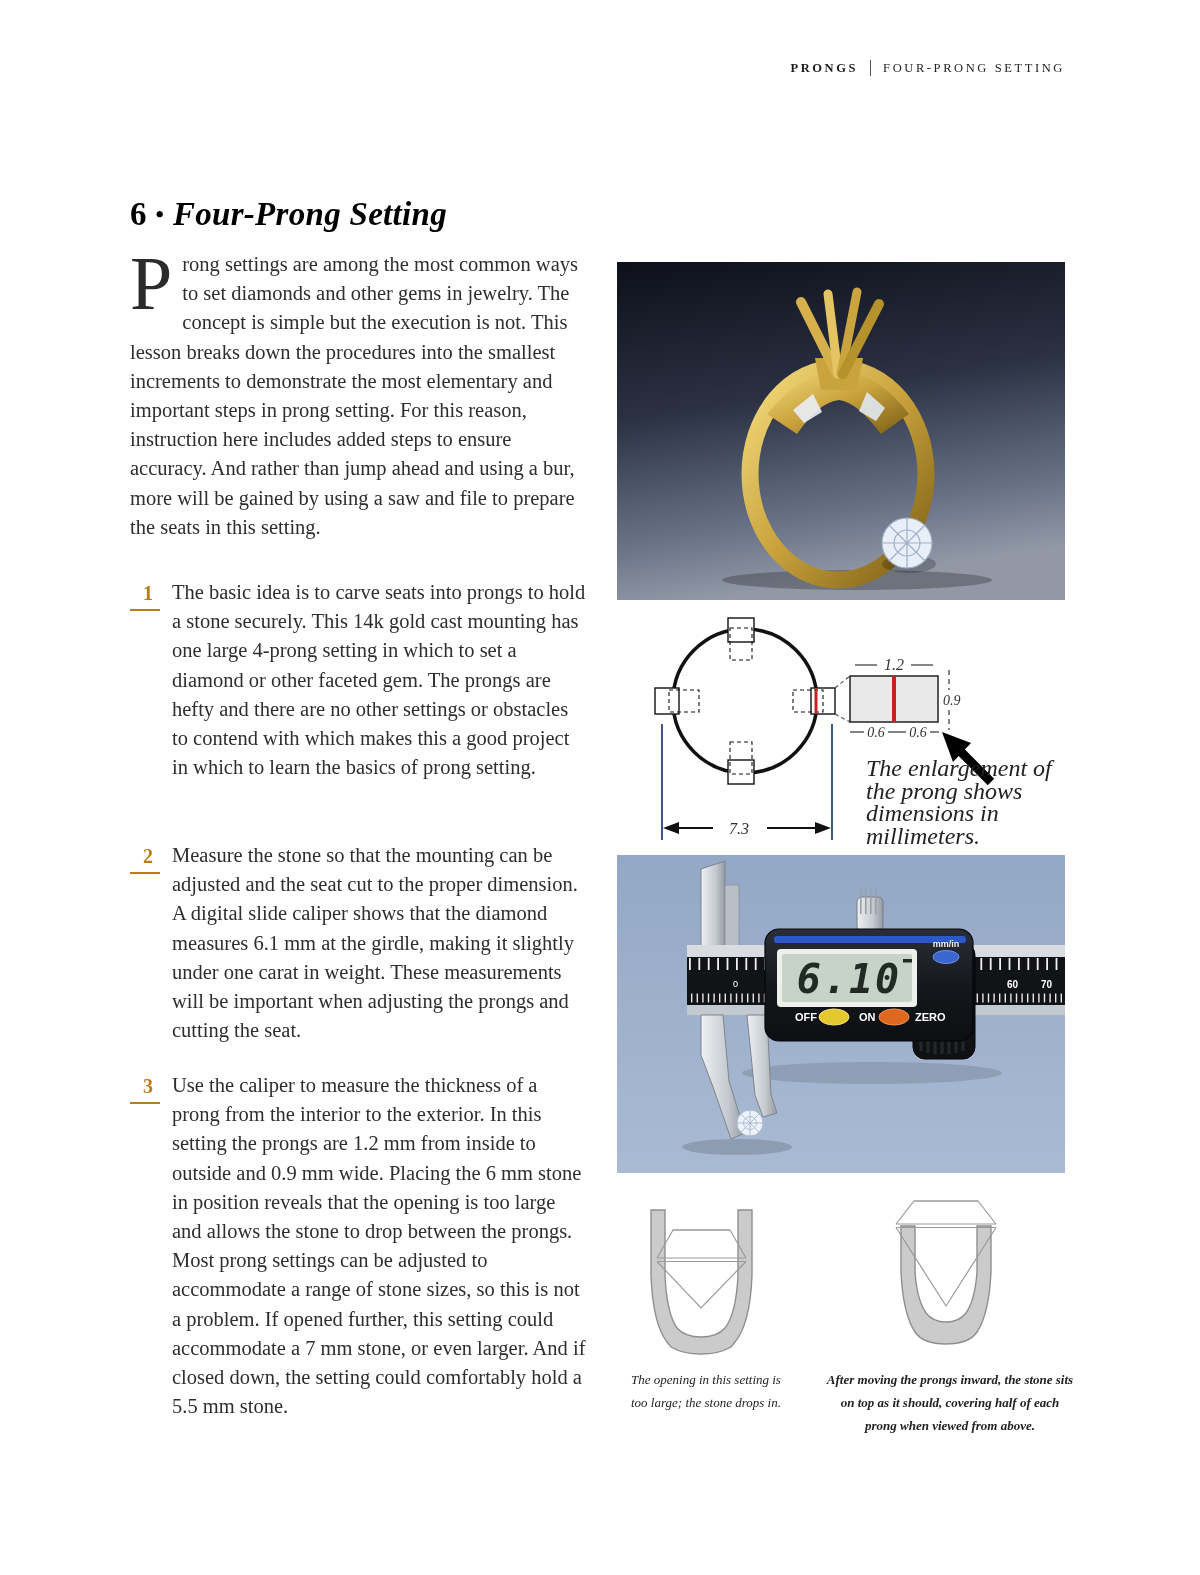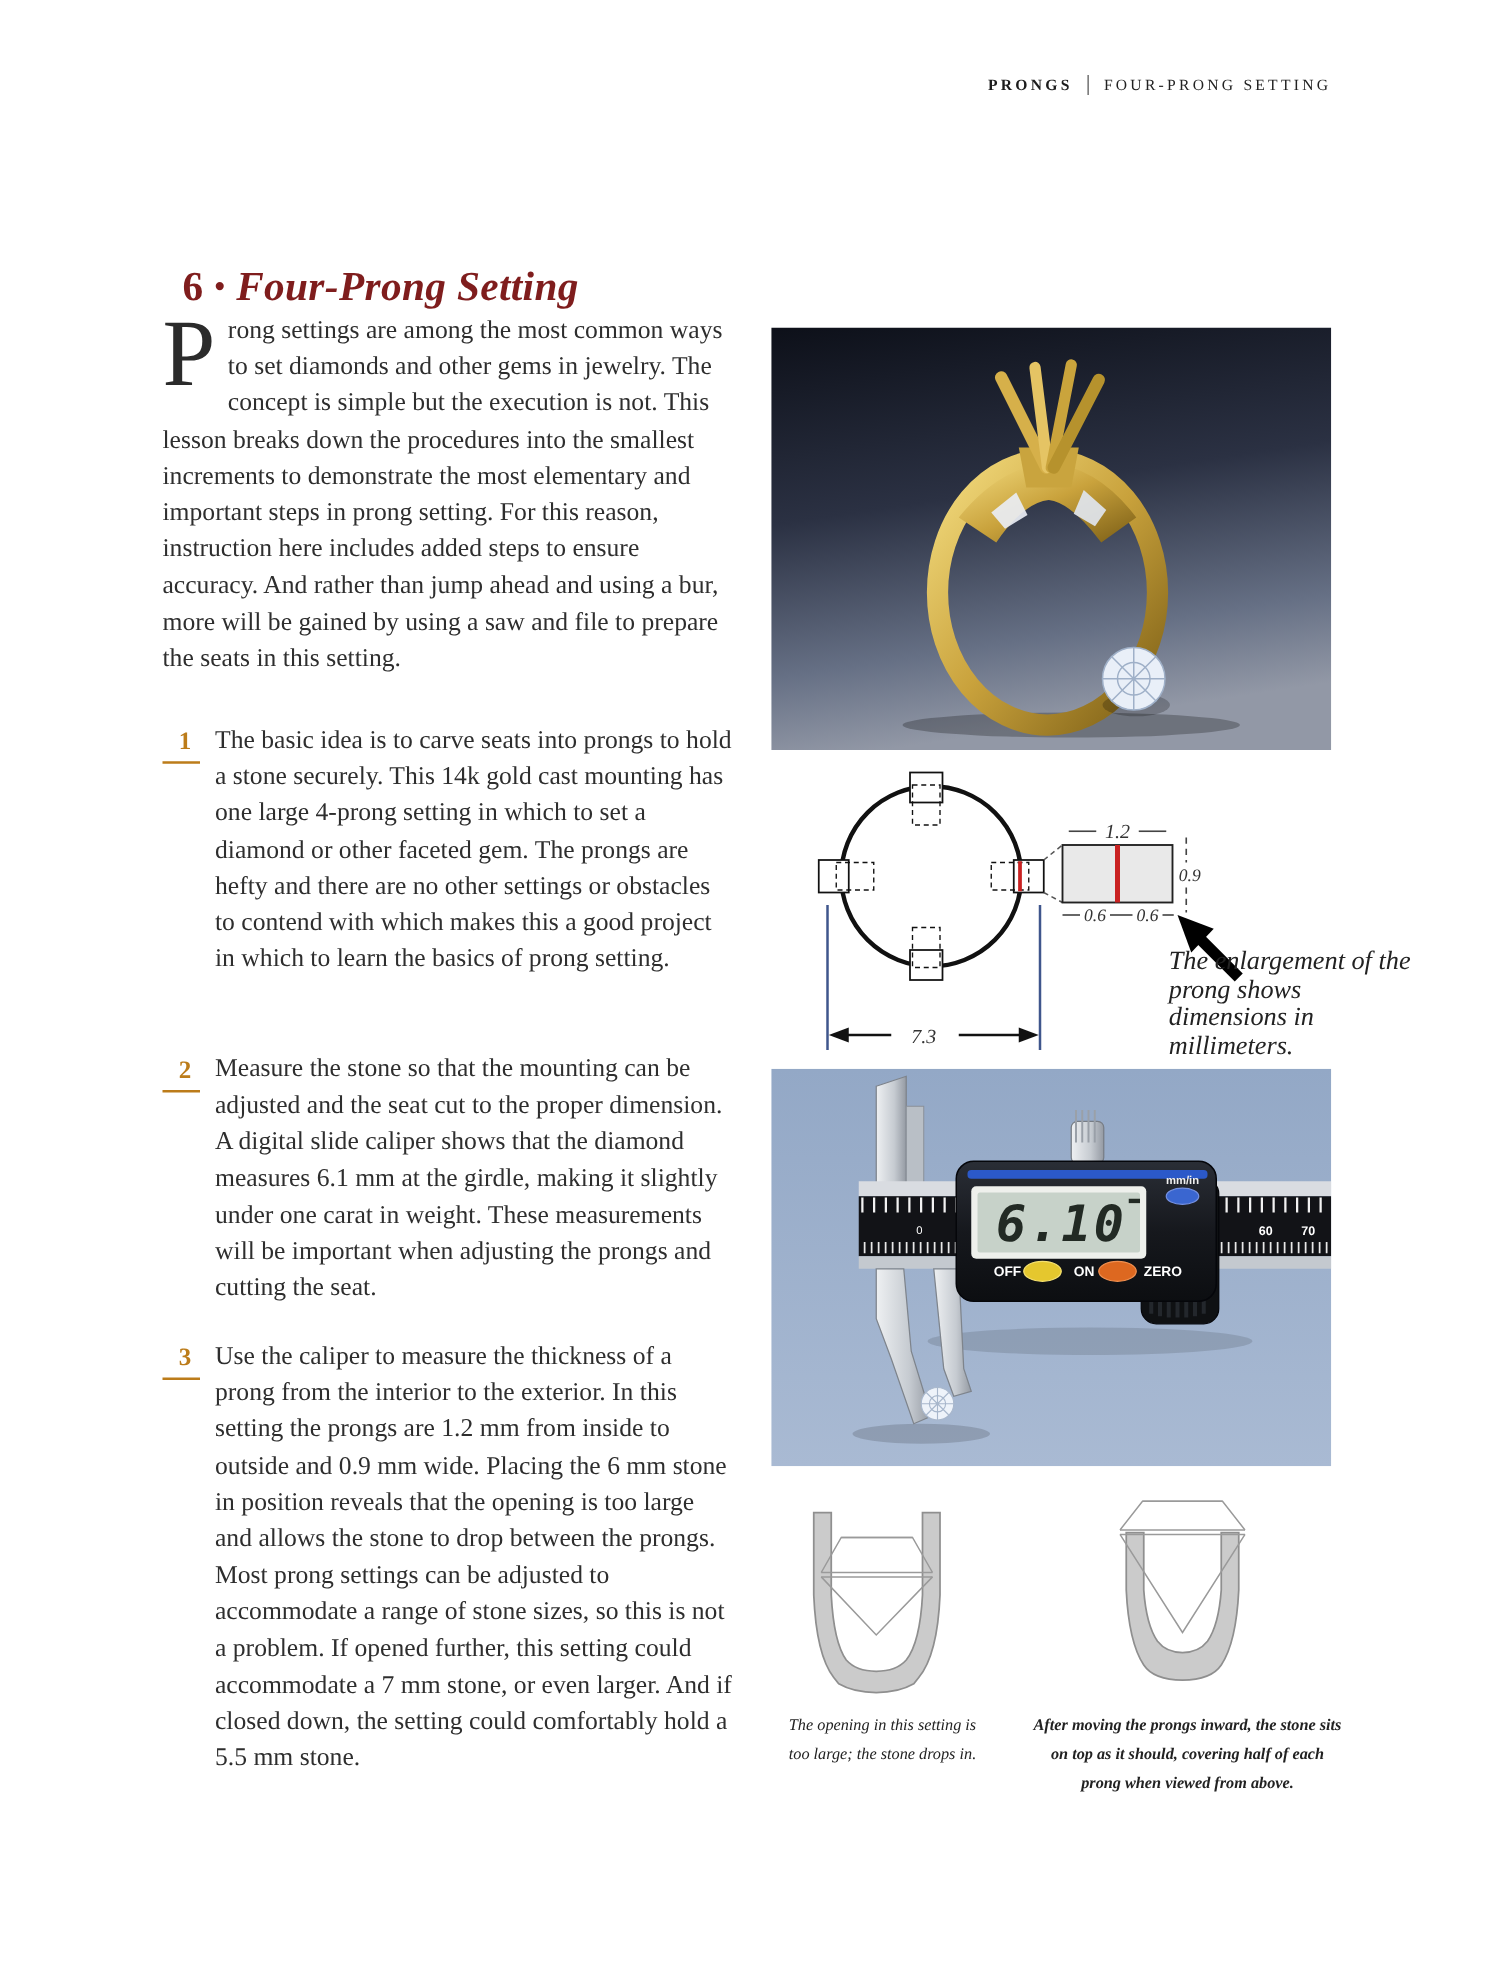--- a/index.html
+++ b/index.html
@@ -7,43 +7,43 @@
         font-family:"Liberation Serif",serif;color:#2e2e2e;overflow:hidden;}
 
   
   .running-head{position:absolute;top:60px;right:135px;display:flex;align-items:center;gap:12px;
                 font-size:12.5px;letter-spacing:2.6px;color:#1c1c1c;}
   .rh-section{font-weight:bold;}
   .rh-divider{width:1px;height:16px;background:#555;}
   .rh-chapter{font-weight:normal;color:#222;}
 
   
-  .chapter-title{position:absolute;left:130px;top:196px;margin:16px;font-size:33px;color:#7f1d1d;font-weight:700;}
+  .chapter-title{position:absolute;left:130px;top:196px;margin:0;font-size:33px;color:#000000;font-weight:700;}
   .t-bullet{font-size:24px;vertical-align:3px;margin:0 9px;}
   .t-text{font-style:italic;letter-spacing:0.3px;}
 
   
   .intro{position:absolute;left:130px;top:250px;width:456px;margin:0;
          font-size:20.5px;line-height:29.2px;}
   .dropcap{float:left;font-size:76px;line-height:58px;margin:4px 10px 0 0;color:#2b2b2b;}
 
   
   .step{position:absolute;left:130px;width:458px;padding-left:42px;box-sizing:border-box;
         font-size:20.5px;line-height:29.2px;}
   .step p{margin:0;}
   .step-num{position:absolute;left:0;top:1px;color:#bc7c1a;font-weight:700;font-size:20px;
             border-bottom:2.5px solid #bc7c1a;padding:0 7px 1px 13px;}
   .step-cont{text-indent:38px;}
 
   
   .fig{position:absolute;}
   .fig-ring{left:617px;top:262px;}
   .fig-diagram{left:617px;top:608px;}
-  .diagram-caption{position:absolute;left:935px;top:757px;width:195px;
-                   font-style:italic;font-size:21px;line-height:22.5px;color:#222;}
+  .diagram-caption{position:absolute;left:866px;top:757px;width:195px;
+                   font-style:italic;font-size:24px;line-height:22.5px;color:#222;}
   .fig-caliper{left:617px;top:855px;}
   .fig-cup-left{left:643px;top:1206px;}
   .fig-cup-right{left:893px;top:1194px;}
   .cup-caption{position:absolute;top:1368px;font-style:italic;font-size:13px;line-height:23px;
                color:#222;text-align:center;}
   .cup-caption-left{left:626px;width:160px;}
   .cup-caption-right{left:826px;width:248px;font-weight:bold;}
 
   svg{display:block;}
 </style>

